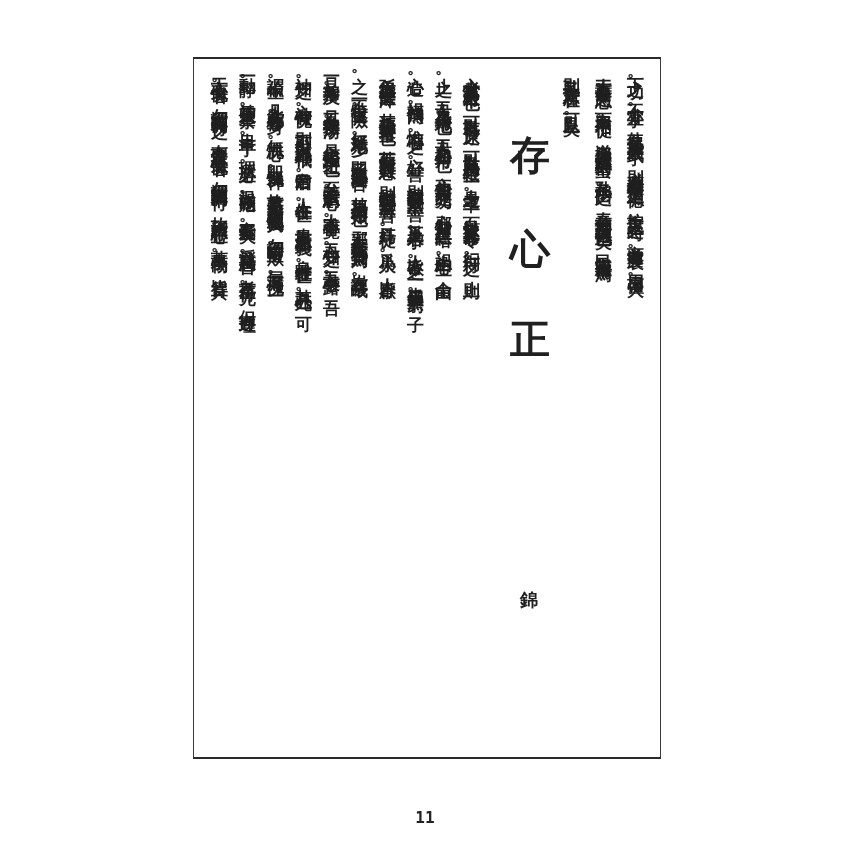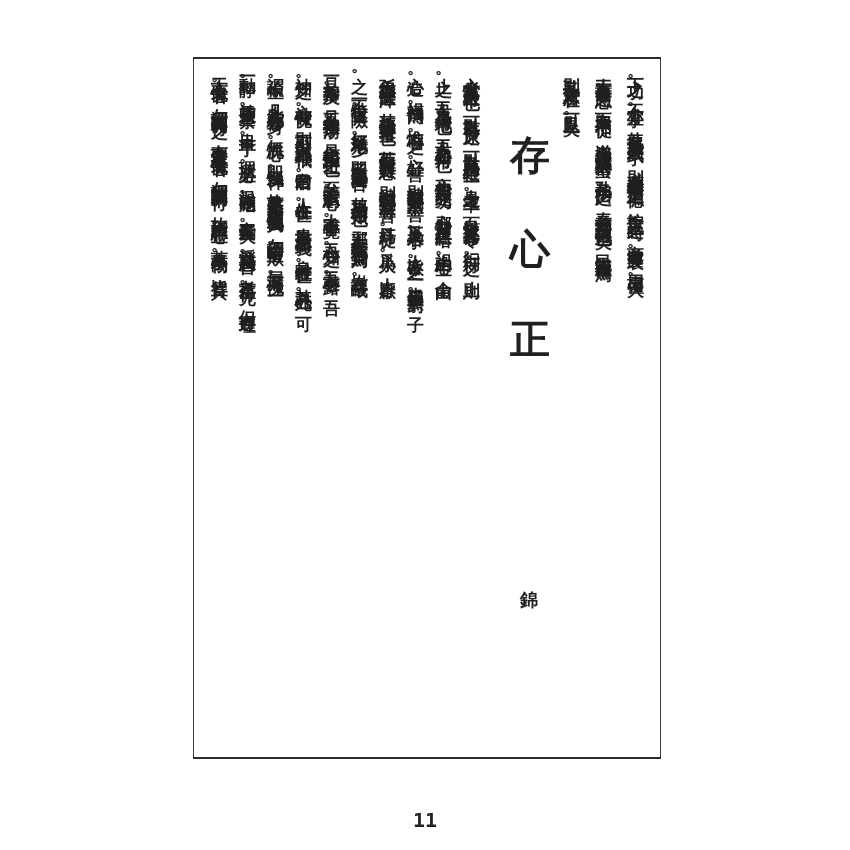--- a/index.html
+++ b/index.html
@@ -29,21 +29,21 @@
   .title-char {
     position: absolute; font-size: 40px; font-weight: 700;
     color: #202020; width: 44px; text-align: center;
   }
   .author {
     position: absolute; font-size: 18px; font-weight: 700;
   }
   .page-num {
     position: absolute; left: 0; width: 850px; top: 808px;
     text-align: center; font-family: "DejaVu Sans Mono", monospace;
-    font-size: 20px; font-weight: 700; color: #222;
+    font-size: 16px; font-weight: 700; color: #222;
   }
 </style>
 </head>
 <body>
 
 <div class="frame" data-name="page-border-frame"></div>
 
 <div class="col" style="left:624px;" data-name="text-column-prev-1">下之功。不亦宜乎。使孔子果與周武乎。則必應不稱泰伯之至德。按史大王之時。商道寖衰。周日彊大。</div>
 <div class="col" style="left:592px;" data-name="text-column-prev-2">大王有翦商之志。而泰伯不從。遂與仲雍逃於荊蠻。孔子稱之曰。泰伯其可謂至德也已矣。民無得而稱焉。</div>
 <div class="col" style="left:560px;" data-name="text-column-prev-3">則孔子之意所在。可以見矣。</div>

